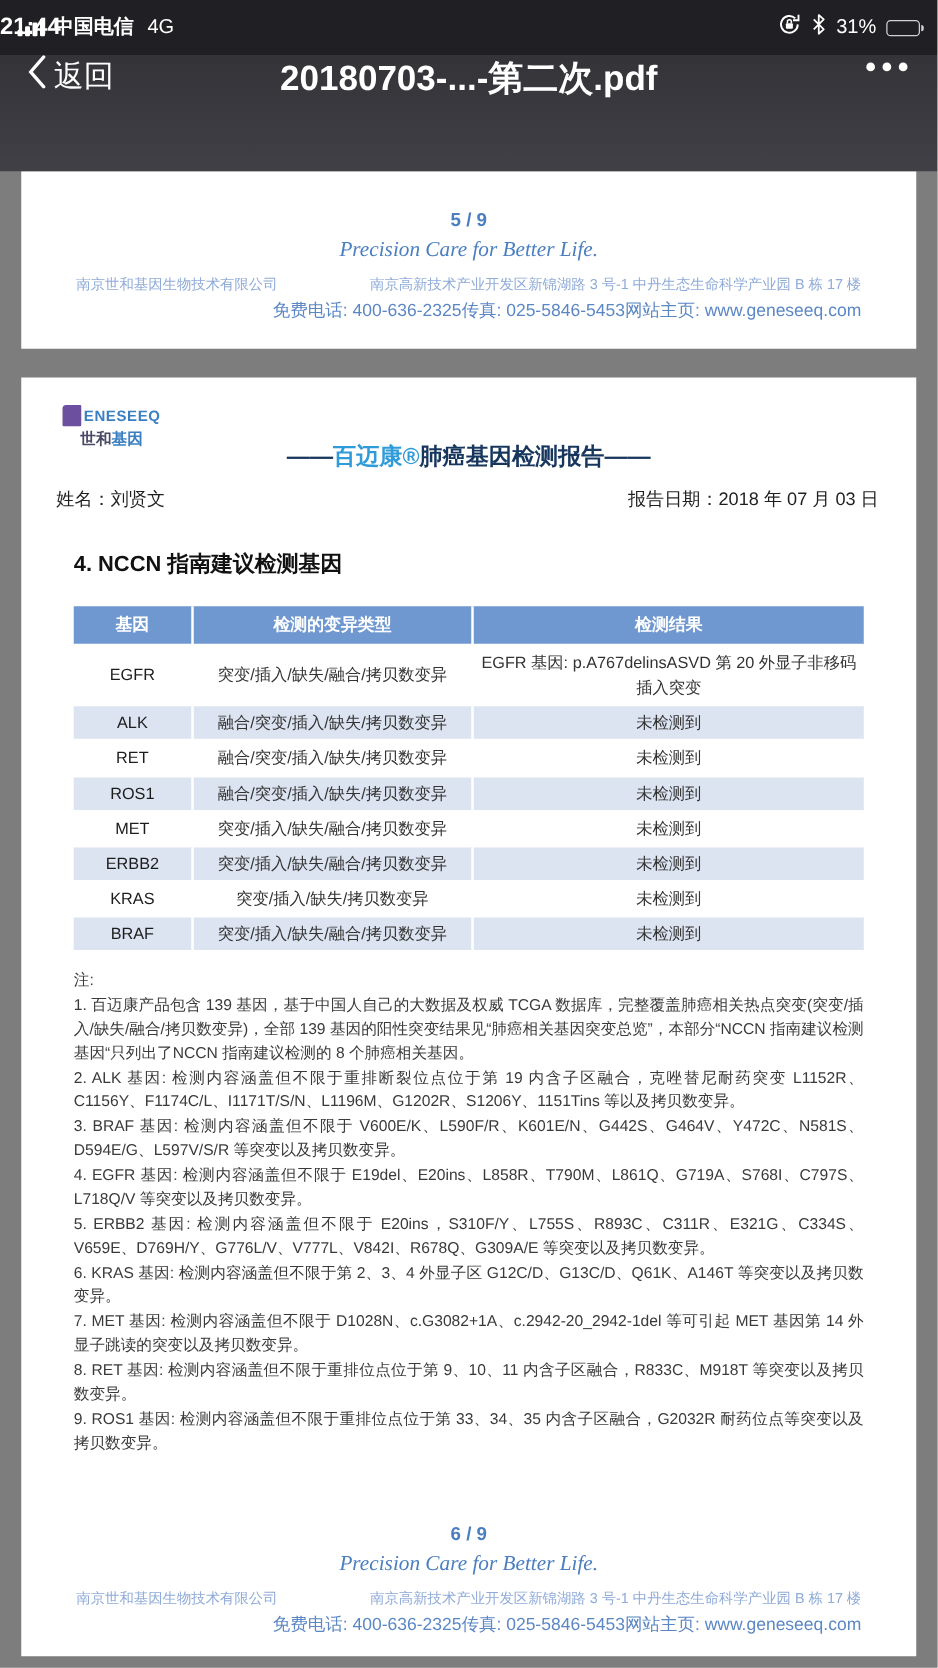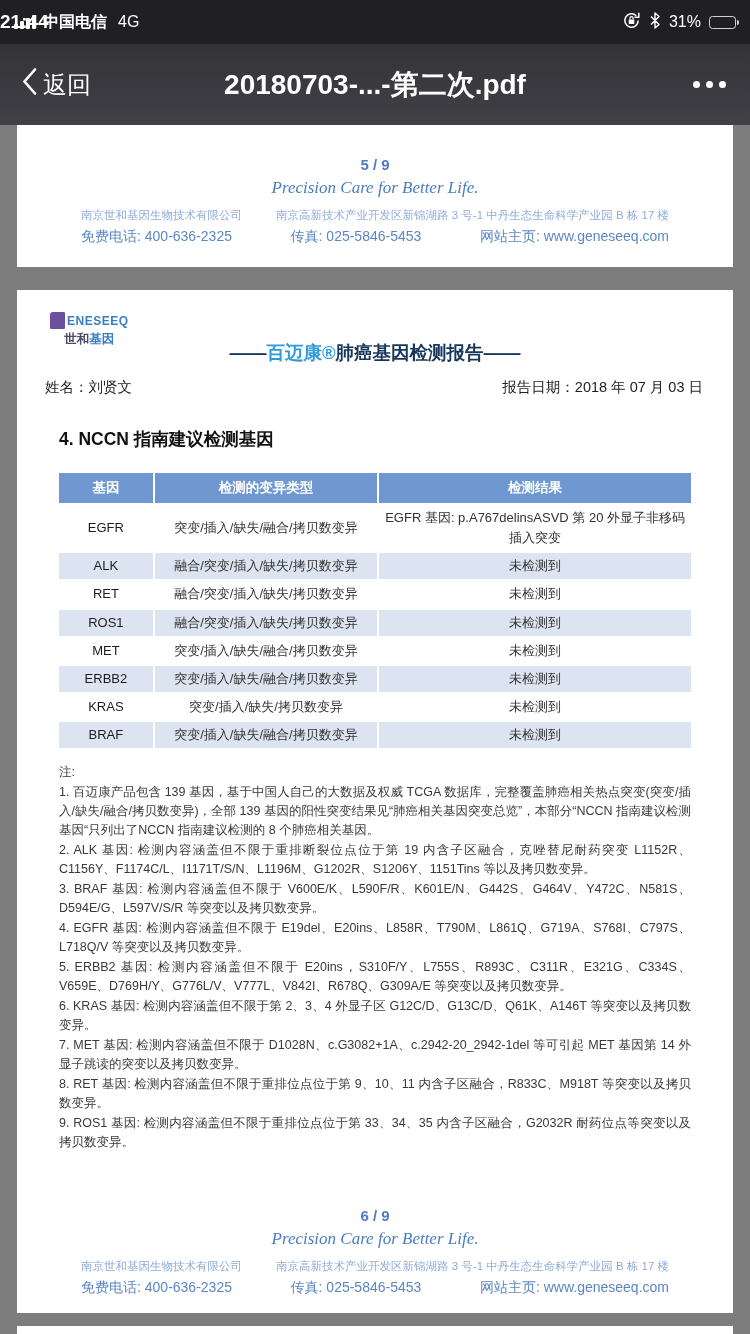--- a/index.html
+++ b/index.html
@@ -16,43 +16,43 @@
   .carrier { font-size:16px; font-weight:600; line-height:1; }
   .network { font-size:16px; line-height:1; margin-left:4px; }
   .clock { position:absolute; left:0; right:0; text-align:left; font-size:19px; font-weight:700; pointer-events:none; }
   .sb-right { margin-left:auto; display:flex; align-items:center; gap:8px; }
   .pct { font-size:16px; }
   .battery { position:relative; width:27px; height:13px; border:1px solid rgba(255,255,255,.8); border-radius:3.5px; padding:1px; }
   .battery .fill { height:100%; width:8px; background:#f6c844; border-radius:1.5px; }
   .battery .tip { position:absolute; right:-4px; top:3.5px; width:2.5px; height:5px; background:rgba(255,255,255,.8); border-radius:0 2px 2px 0; }
 
   
-  .nav-bar { height:81px; background:linear-gradient(#333338,#404046); display:flex; align-items:center; padding:0 22px; position:relative; }
+  .nav-bar { height:93px; background:linear-gradient(#333338,#404046); display:flex; align-items:flex-start; padding:0 22px; position:relative; }
   .back-btn { display:flex; align-items:center; gap:6px; color:#fff; font-size:24px; }
   .doc-title { position:absolute; left:0; right:0; text-align:center; color:#fff; font-size:28px; font-weight:700; pointer-events:none; }
   .more-btn { margin-left:auto; display:flex; gap:6px; padding:6px 2px; }
   .more-btn i { width:7px; height:7px; background:#fff; border-radius:50%; display:block; }
 
   
   .viewer { height:1209px; background:#7d7d7d; padding:0 17px; }
   .page { background:#fff; width:716px; }
   .page-prev { height:142px; padding-top:3px; display:flex; flex-direction:column; }
   .gap-a { height:23px; } .gap-b { height:13px; }
   .page-main { height:1023px; display:flex; flex-direction:column; }
   .page-next { height:8px; }
 
   .doc-text { color:#3f3f3f; }
 
   
   .page-footer { }
   .pf-num { text-align:center; color:#4a7ec0; font-weight:700; font-size:15px; }
   .pf-tagline { text-align:center; color:#4a7ec0; font-weight:400; font-style:italic; font-size:17px; margin-top:5px; font-family:"Liberation Serif","DejaVu Serif",serif; }
-  .pf-info { padding:0 64px; }
+  .pf-info { padding:0 44px; }
   .pf-r1 { display:flex; justify-content:space-between; font-size:11.5px; color:#8fabd8; margin-top:10px; }
-  .pf-r2 { display:flex; justify-content:space-between; font-size:14px; color:#5b87c5; margin-top:5px; }
+  .pf-r2 { display:flex; justify-content:flex-end; font-size:14px; color:#5b87c5; margin-top:5px; }
 
   .prev-body { font-size:13px; padding:2px 0 0 43px; }
   .page-prev .page-footer { margin-top:28px; }
 
   
   .report-header { position:relative; height:88px; }
   .logo { position:absolute; left:33px; top:22px; text-align:center; }
   .logo-row { display:flex; align-items:center; gap:2px; }
   .logo-g { width:15px; height:17px; background:#6c4f9e; border-radius:3px 1px 1px 1px; display:block; }
   .logo-txt { color:#3a7fc1; font-weight:700; font-size:12px; letter-spacing:.5px; }

